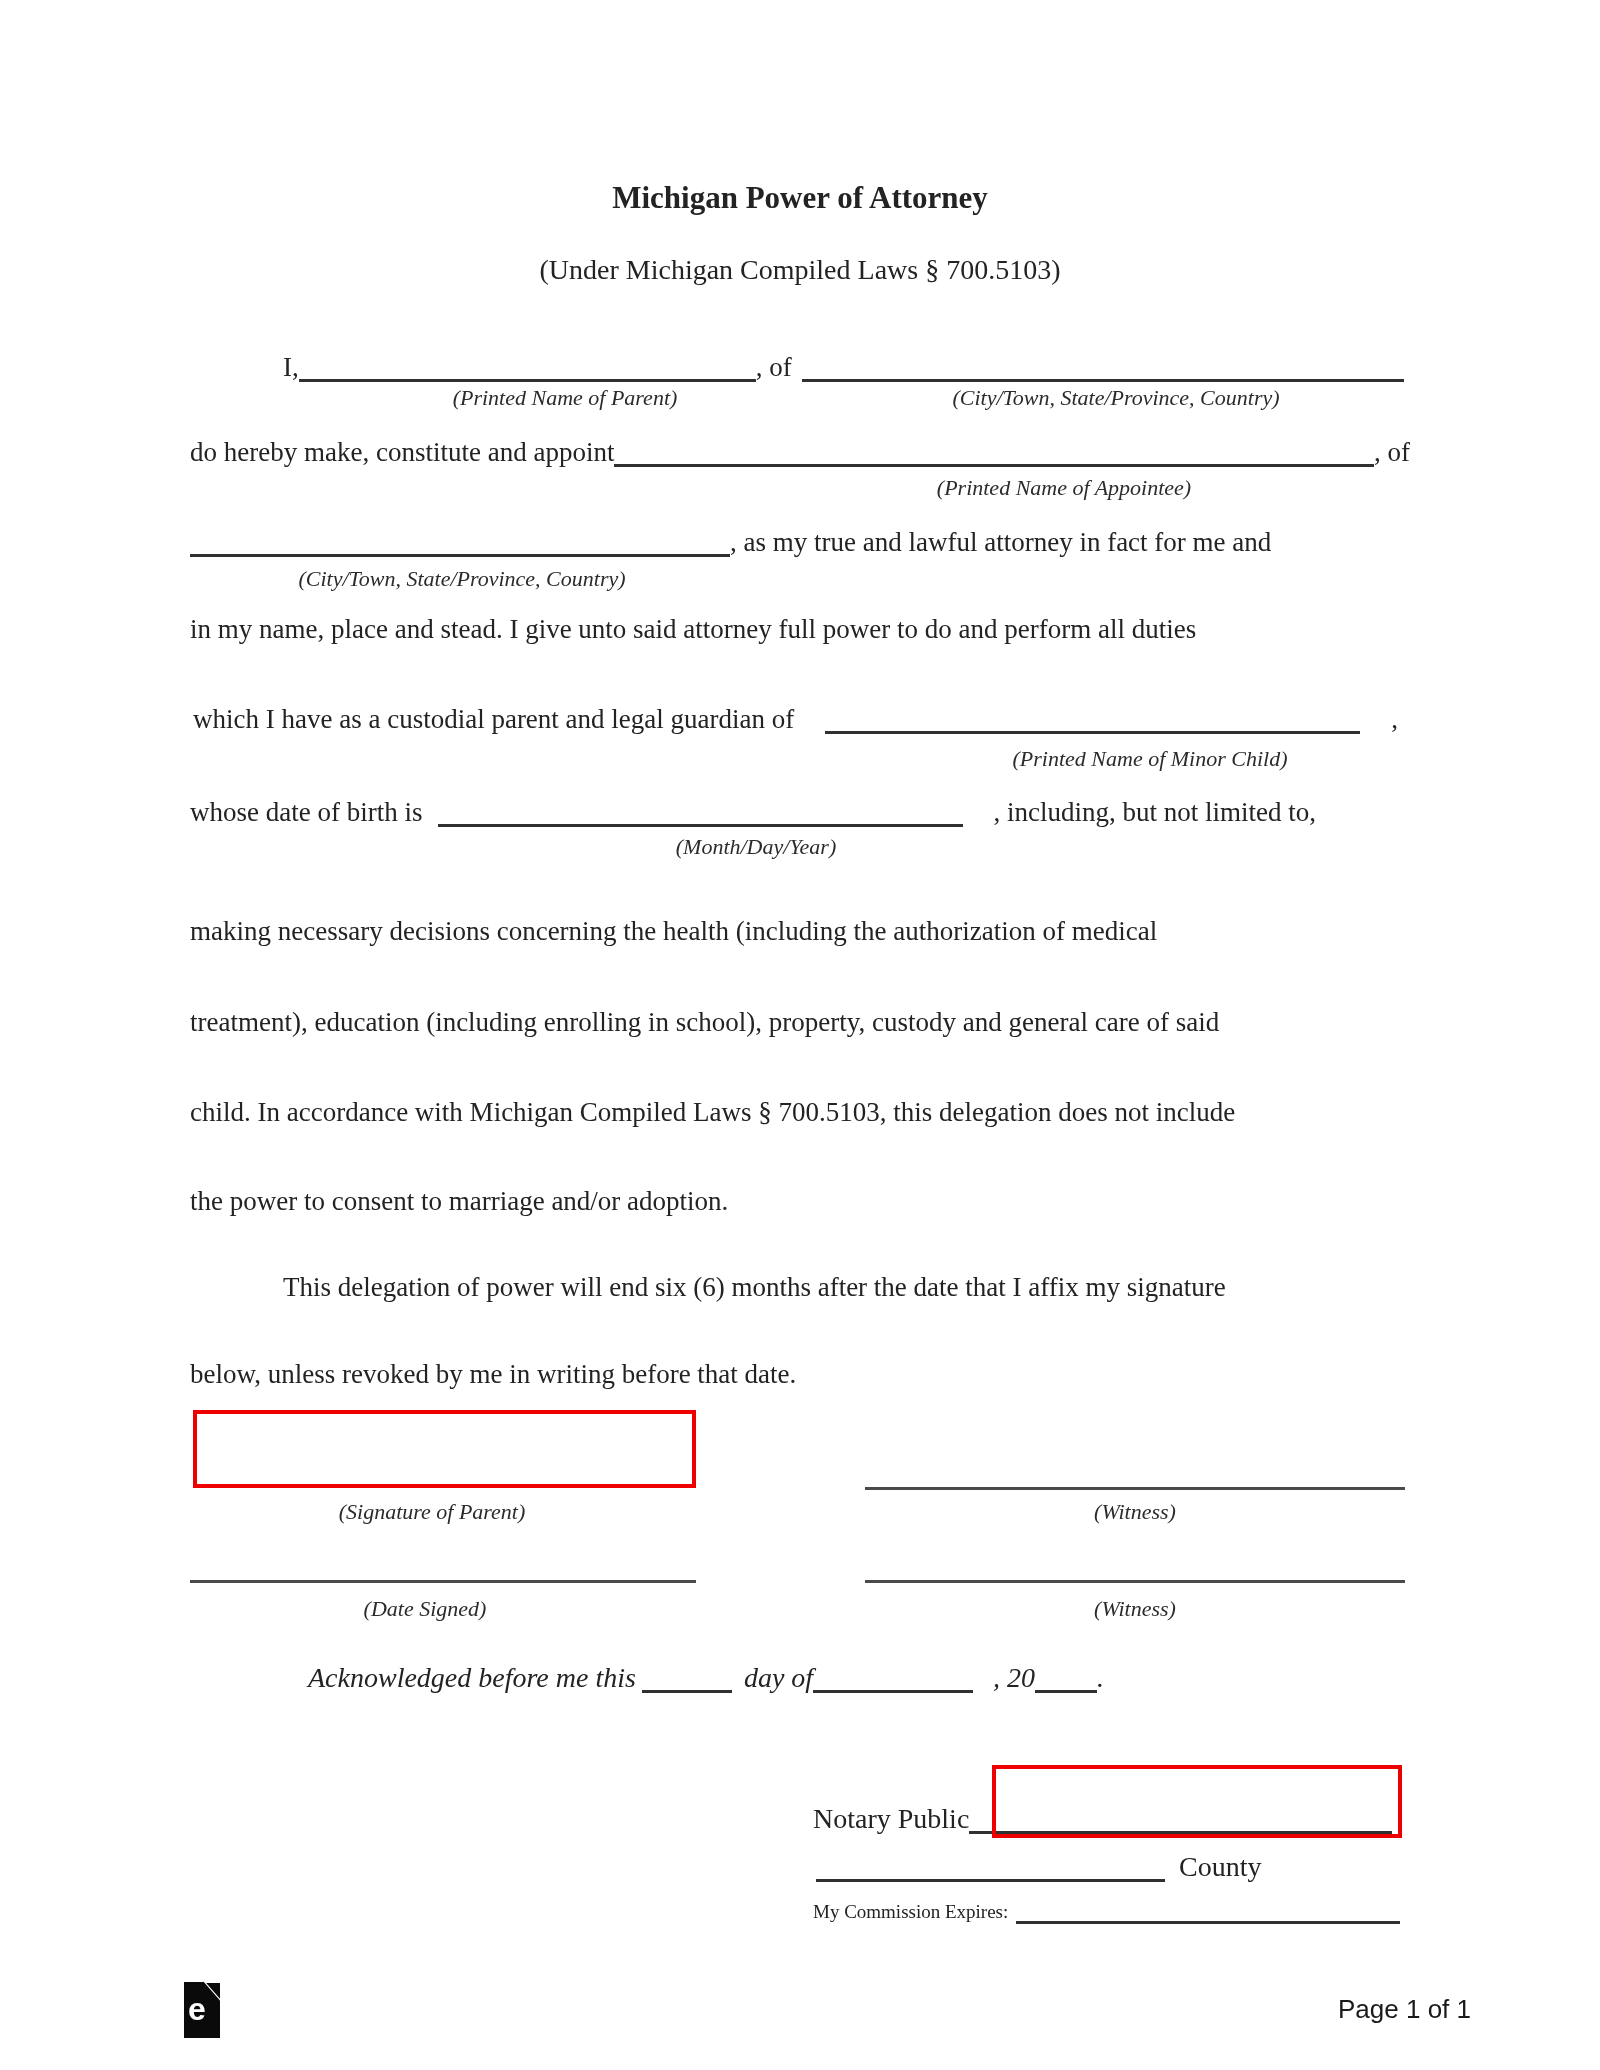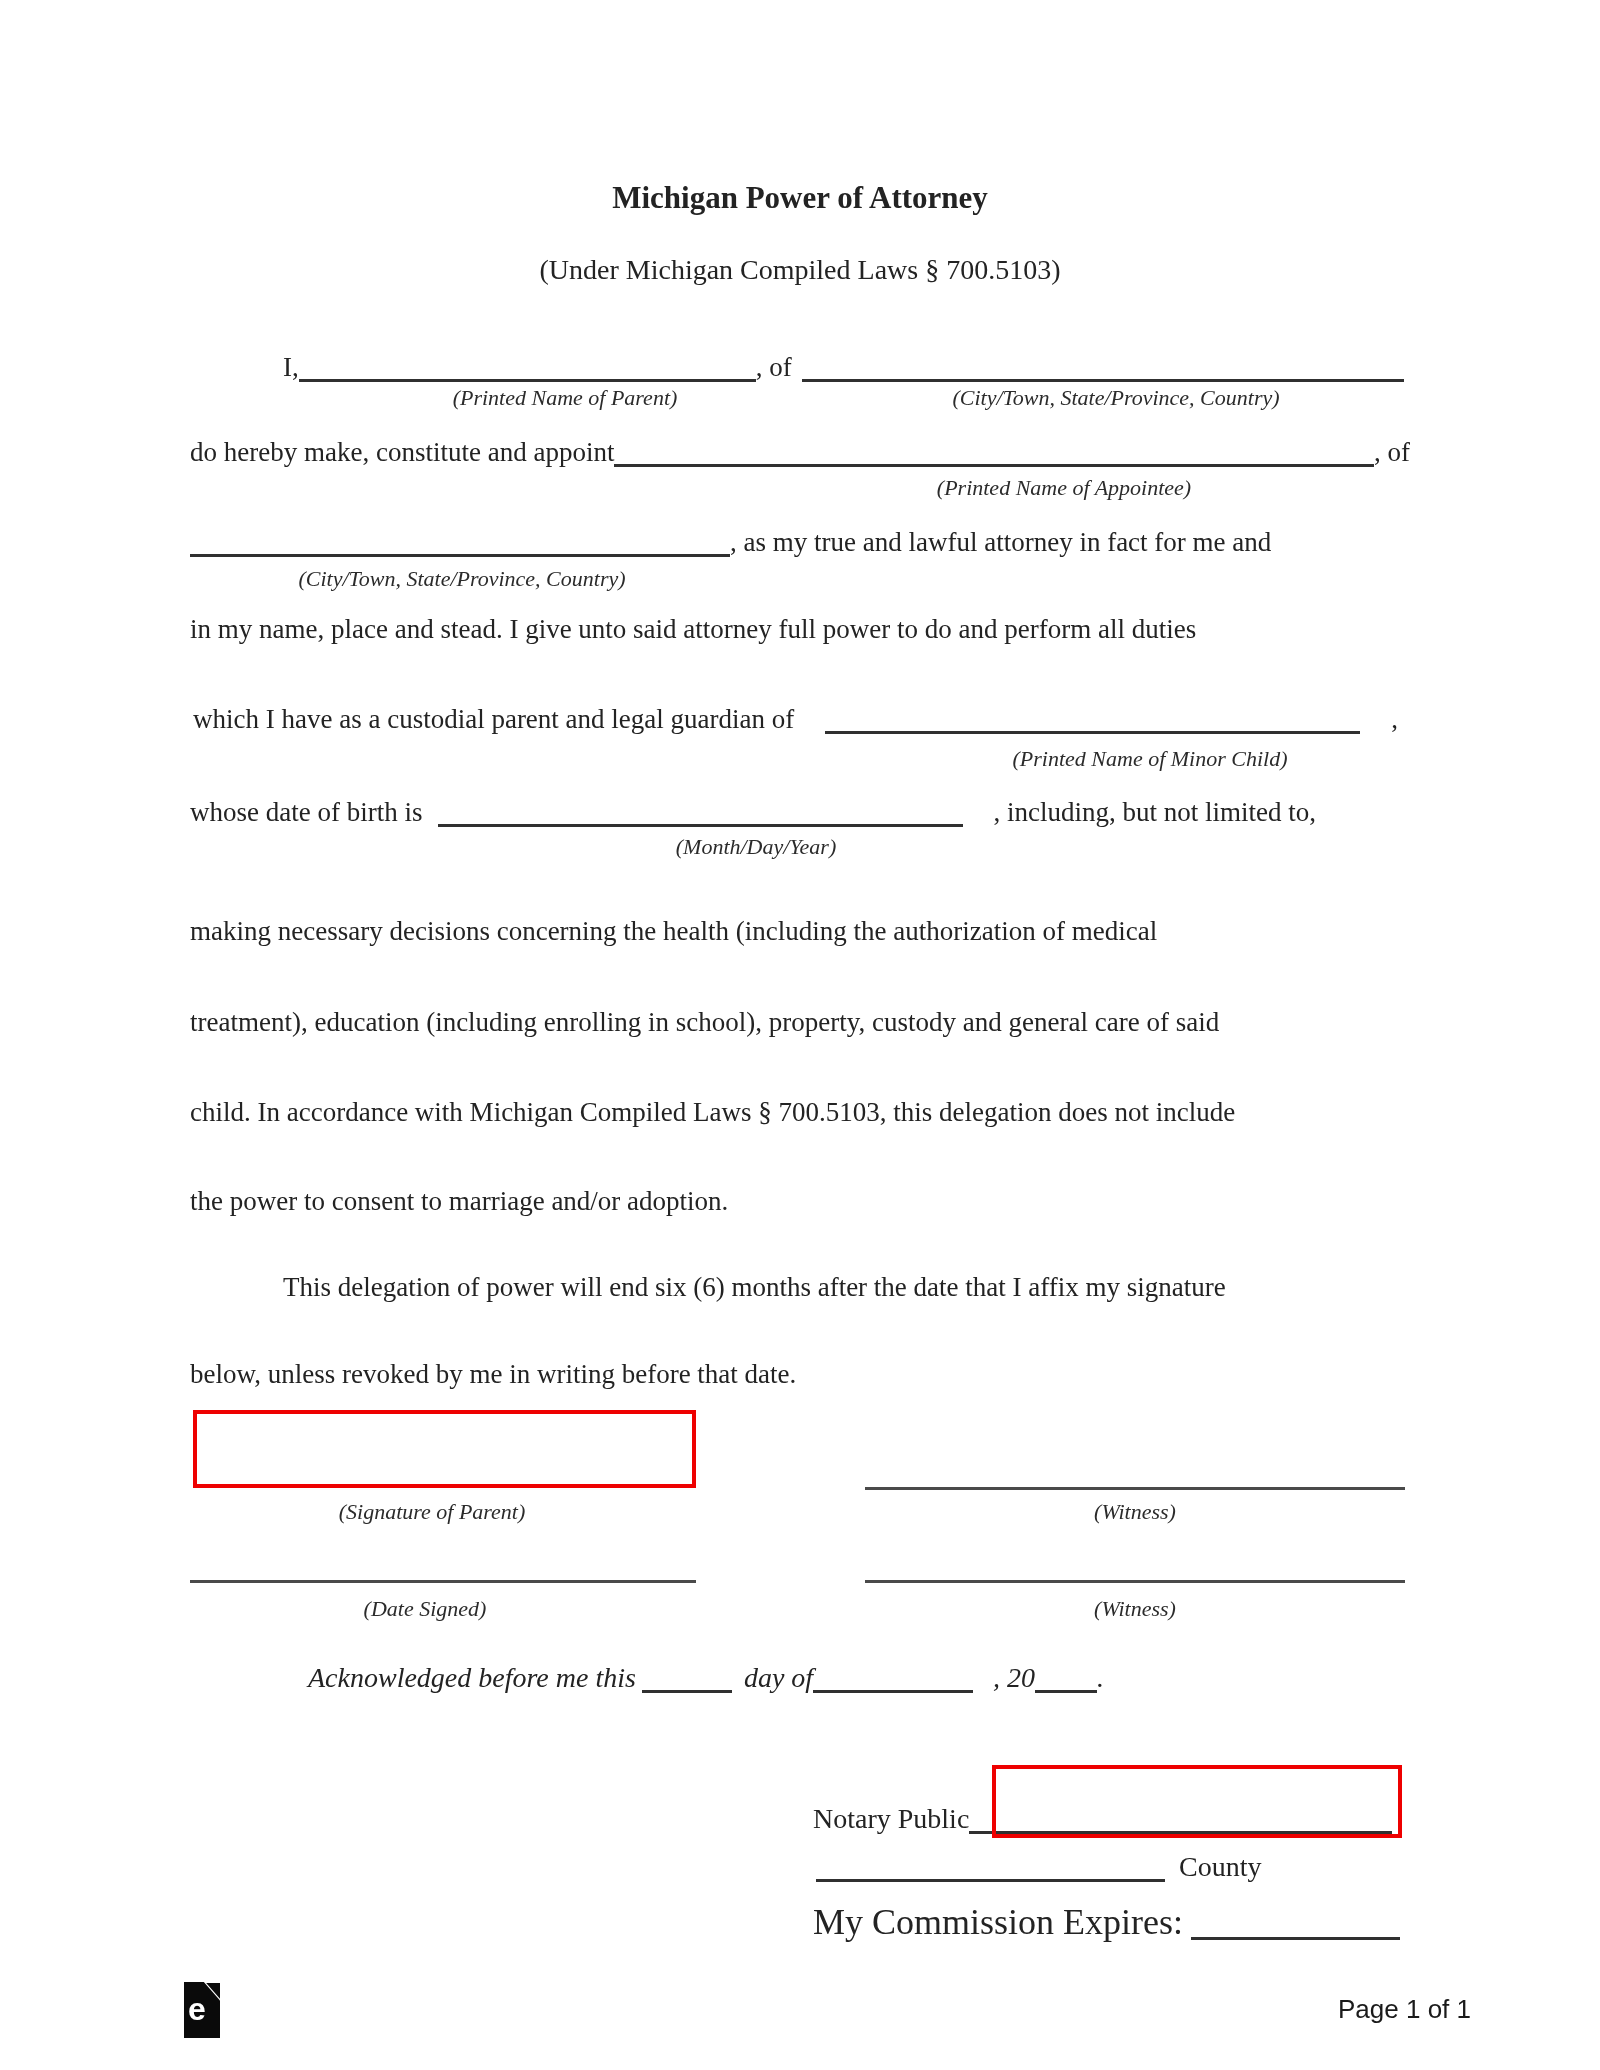--- a/index.html
+++ b/index.html
@@ -56,21 +56,21 @@
   #ack-day-blank{width:90px;margin-left:6px;}
   #ack-dayof{margin-left:12px;}
   #ack-month-blank{width:160px;}
   #ack-year-pre{margin-left:20px;}
   #ack-year-blank{width:62px;}
   #rowNotary{left:813px;top:1803px;width:579px;font-size:28px;}
   #notary-sig-box{left:992px;top:1765px;width:402px;height:65px;}
   #rowCounty{left:816px;top:1851px;width:480px;font-size:28px;}
   #blank-county{width:349px;}
   #county-word{margin-left:14px;}
-  #rowCommission{left:813px;top:1901px;width:587px;font-size:36px;justify-content:space-between;}
+  #rowCommission{left:813px;top:1901px;width:587px;font-size:19px;justify-content:space-between;}
   #blank-commission{margin-left:8px;}
   
   #logo{left:184px;top:1982px;width:36px;height:56px;}
   #logo .body{position:absolute;inset:0;background:#0a0a0a;
     -webkit-clip-path:polygon(0 0,55% 0,100% 33%,100% 100%,0 100%);
     clip-path:polygon(0 0,55% 0,100% 33%,100% 100%,0 100%);}
   #logo .flap{position:absolute;top:1px;right:0;width:15px;height:17px;background:#0a0a0a;
     -webkit-clip-path:polygon(8% 0,100% 0,100% 92%);
     clip-path:polygon(8% 0,100% 0,100% 92%);}
   #logo .e{position:absolute;left:4px;top:11px;color:#ffffff;

